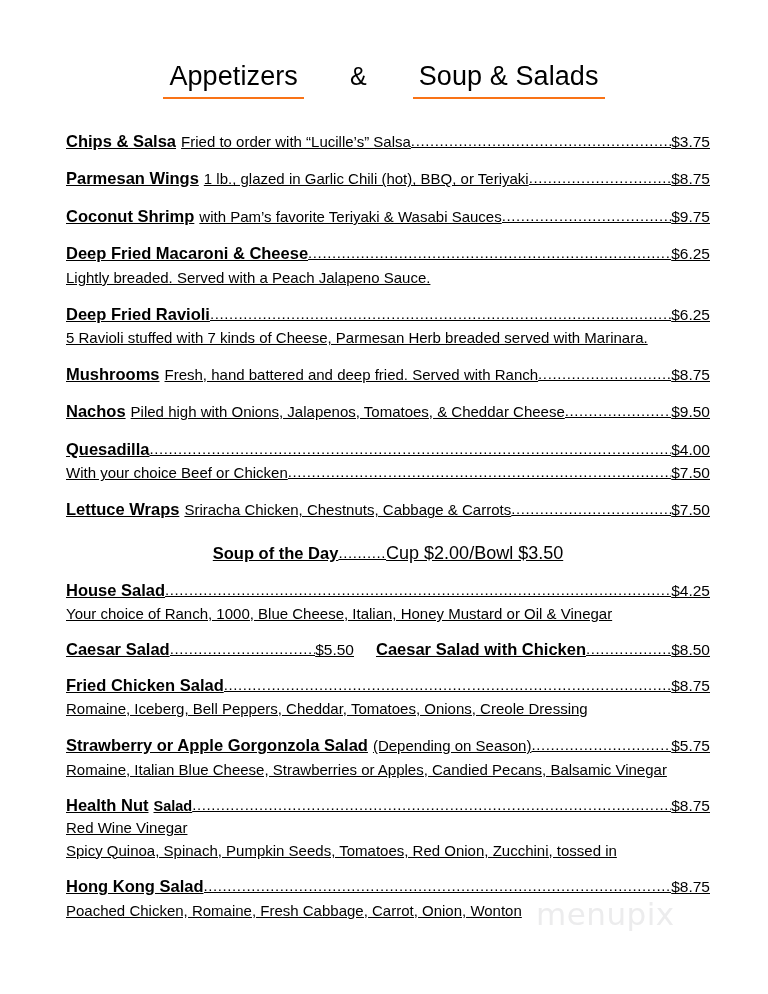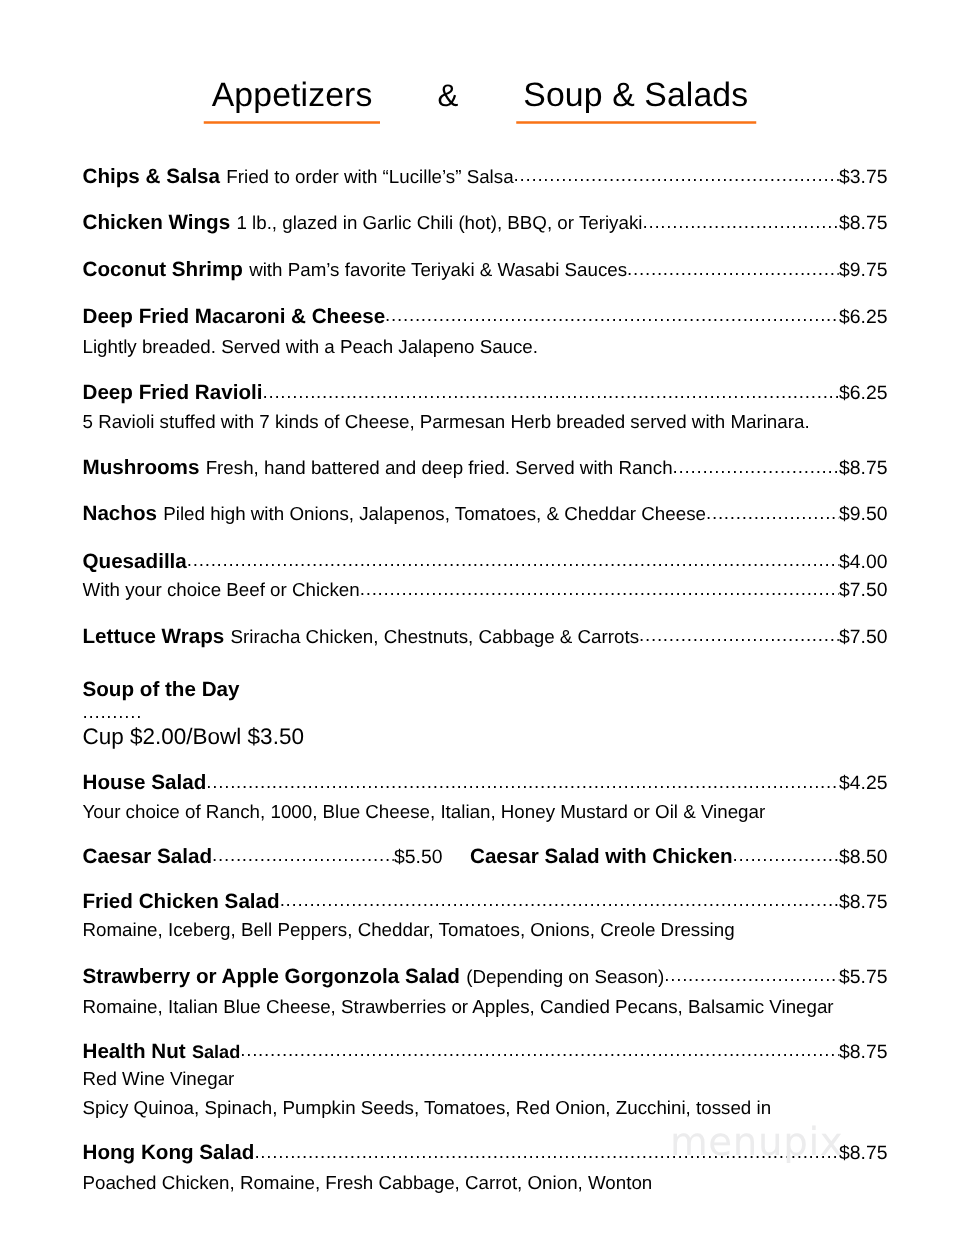--- a/index.html
+++ b/index.html
@@ -47,20 +47,21 @@
     margin-top: 17px;
   }
   .head-amp {
     font-size: 25px;
     font-weight: 400;
   }
 
   
   .menu-body {
     padding: 10px 58px 0 66px;
+    text-decoration: underline;
   }
 
   
   .item-row {
     display: flex;
     align-items: baseline;
     width: 100%;
     font-size: 15.5px;
     line-height: 1.30;
     margin-top: 16px;
@@ -130,21 +131,20 @@
   }
 
   
   .centered-row {
     display: flex;
     justify-content: center;
     align-items: baseline;
     margin-top: 22px;
     margin-bottom: 4px;
     white-space: nowrap;
-    flex-direction: column;
   }
   .centered-row .item-name { font-size: 16.5px; }
   .centered-row .mini-leader {
     font-size: 15px;
     letter-spacing: 0.6px;
     transform: translateY(-1px);
   }
   .centered-row .tail {
     font-size: 18px;
     font-weight: 400;
@@ -196,21 +196,21 @@
   <div class="menu-body">
 
     <div class="item-row">
       <span class="item-name">Chips &amp; Salsa</span>
       <span class="item-desc">Fried to order with “Lucille’s” Salsa</span>
       <span class="leader"></span>
       <span class="item-price">$3.75</span>
     </div>
 
     <div class="item-row">
-      <span class="item-name">Chicken Wings</span>
+      <span class="item-name">Parmesan Wings</span>
       <span class="item-desc">1 lb., glazed in Garlic Chili (hot), BBQ, or Teriyaki</span>
       <span class="leader"></span>
       <span class="item-price">$8.75</span>
     </div>
 
     <div class="item-row">
       <span class="item-name">Coconut Shrimp</span>
       <span class="item-desc">with Pam’s favorite Teriyaki &amp; Wasabi Sauces</span>
       <span class="leader"></span>
       <span class="item-price">$9.75</span>

